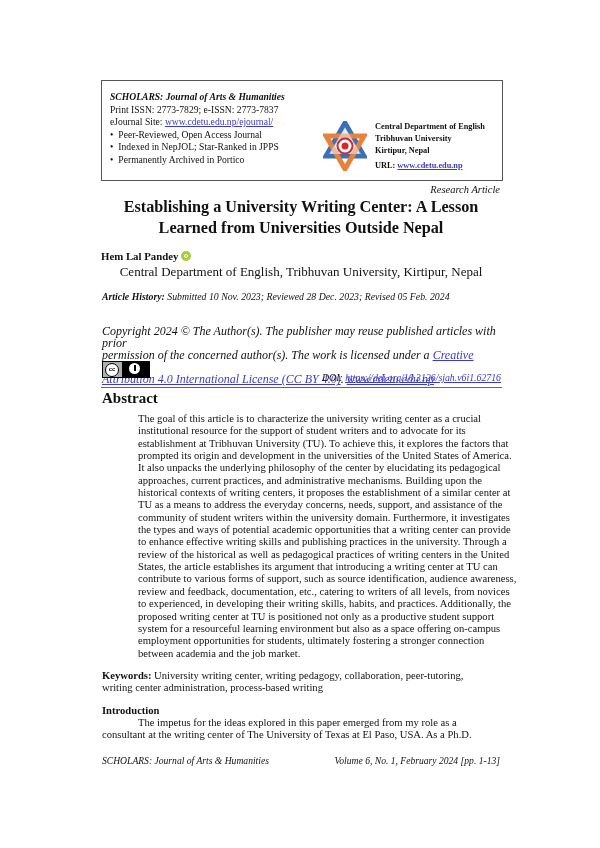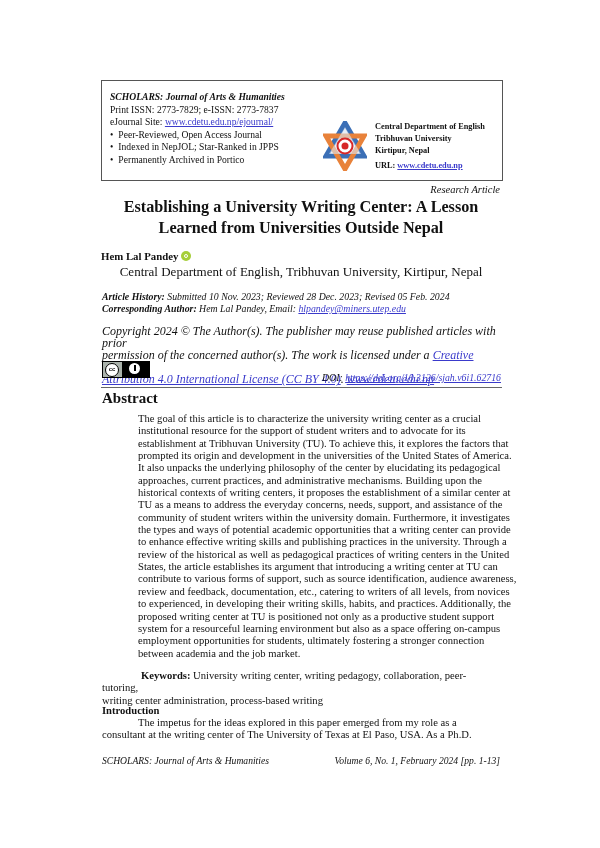--- a/index.html
+++ b/index.html
@@ -54,21 +54,21 @@
     .cc-badge .by::after { content: ""; position: absolute; left: 4.5px; top: 2px; width: 2px; height: 6px; background: #000; }
 
     .doi { position: absolute; right: 99px; top: 372px; font-size: 9.8px; font-style: italic; }
     .doi .link { color: #3a3acb; text-decoration: underline; }
     .rule { position: absolute; left: 101px; top: 387px; width: 401px; height: 0; border-top: 1.5px solid #666; }
 
     .abs-heading { position: absolute; left: 102px; top: 390px; font-size: 15px; font-weight: bold; }
     .abs-body { position: absolute; left: 102px; top: 413px; width: 400px; font-size: 10.6px; line-height: 12.35px; }
     .abs-body .ln { display: block; white-space: nowrap; margin-left: 36px; }
     .keywords { position: absolute; left: 102px; top: 670px; width: 400px; font-size: 10.6px; line-height: 12.35px; }
-    .keywords b { font-weight: bold; margin-left: 39px; }
+    .keywords b { font-weight: bold; }
 
     .intro-heading { position: absolute; left: 102px; top: 705px; font-size: 10.6px; font-weight: bold; }
     .intro-body { position: absolute; left: 102px; top: 717px; width: 400px; font-size: 10.6px; line-height: 12.35px; }
     .intro-body .ln { display: block; white-space: nowrap; }
     .intro-body .ln.indent { padding-left: 36px; }
 
     .footer-left { position: absolute; left: 102px; top: 755px; font-size: 9.6px; font-style: italic; }
     .footer-right { position: absolute; right: 100px; top: 755px; font-size: 9.6px; font-style: italic; }
   </style>
 </head>
@@ -114,23 +114,20 @@
 </h1>
 
 <div class="author">
   <span>Hem Lal Pandey</span><span class="orcid"></span>
 </div>
 <div class="affil">Central Department of English, Tribhuvan University, Kirtipur, Nepal</div>
 
 <div class="meta">
   <div>
     <b>Article History:</b><span> Submitted 10 Nov. 2023; Reviewed 28 Dec. 2023; Revised 05 Feb. 2024</span>
-  </div>
-  <div>
-    <b>Corresponding Author:</b><span> Hem Lal Pandey, Email: </span><a class="link">hlpandey@miners.utep.edu</a>
   </div>
 </div>
 
 <div class="copyright">
   <div>Copyright 2024 © The Author(s). The publisher may reuse published articles with prior</div>
   <div>
     <span>permission of the concerned author(s). The work is licensed under a </span><a class="link">Creative Commons</a>
   </div>
   <div>
     <a class="link">Attribution 4.0 International License (CC BY 4.0)</a><span>. </span><a class="link">www.cdetu.edu.np</a>

